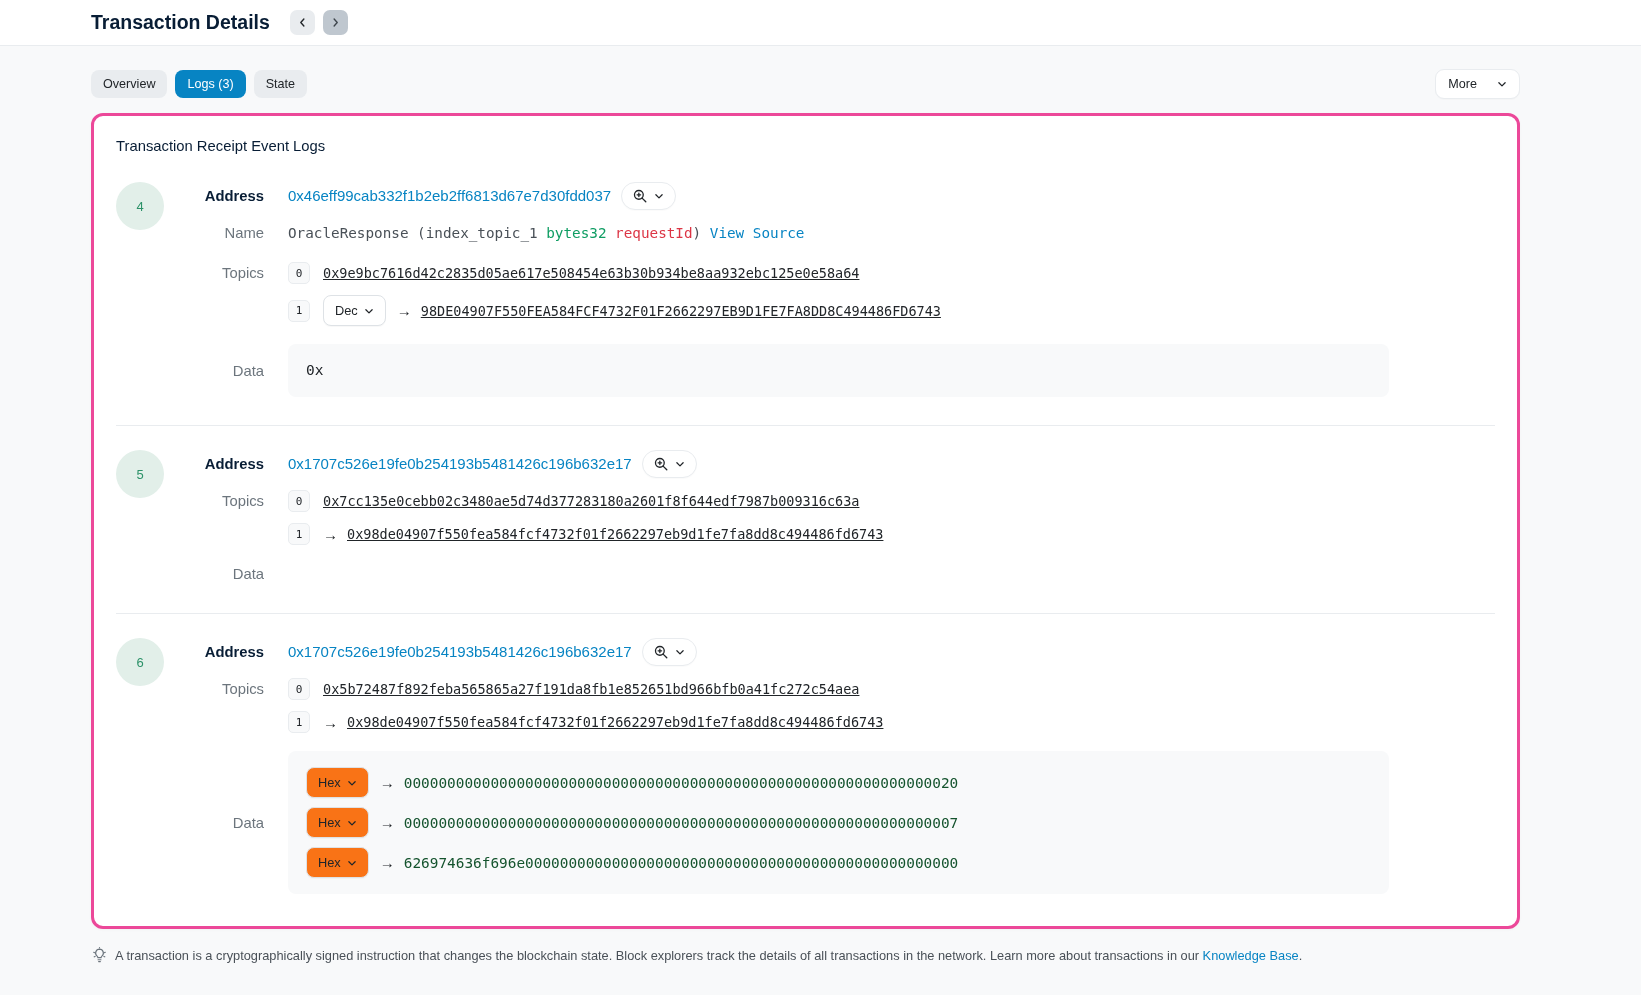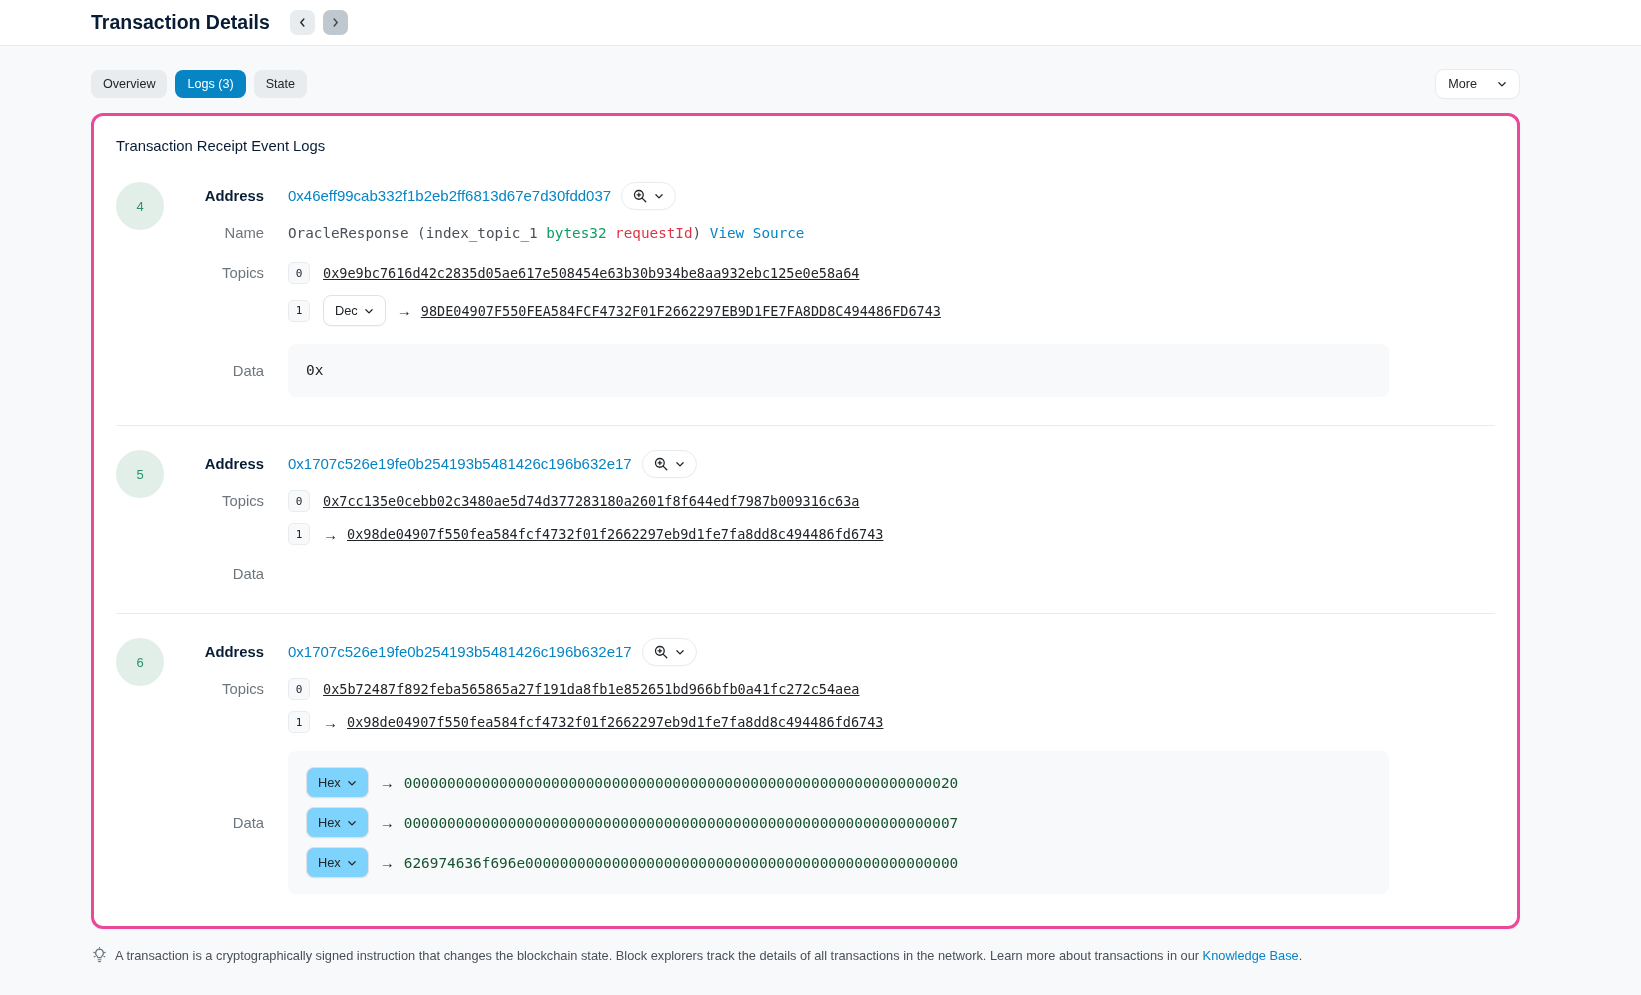--- a/index.html
+++ b/index.html
@@ -97,21 +97,21 @@
   }
   .arrow-glyph { font-weight:700; color:#212529; margin-right:9px; font-size:15px; line-height:1; }
   .topic-value { font-size:13.5px; color:#212529; white-space:nowrap;text-decoration:underline; }
   .data-box {
     background:#f8f9fa; border-radius:8px;
     padding:16px 18px; width:1101px; max-width:100%;
   }
   .data-plain { font-size:14.5px; color:#212529; line-height:21px; }
   .data-line { display:flex; align-items:center; }
   .data-line + .data-line { margin-top:9px; }
-  .data-line .mode-select { background:#7dd3fc; }
+  .data-line .mode-select { background:#f97316; }
   .data-value { font-size:14.4px; color:#14532d; white-space:nowrap; }
   .page-footer {
     margin-top:18px; padding-bottom:46px;
     display:flex; align-items:center; gap:7px;
     font-size:12.8px; color:#495057;
   }
   .bulb-icon { color:#6c757d; display:inline-flex; flex-shrink:0; }
   .kb-link { color:#0784c3; text-decoration:none; cursor:pointer; }
   .chev { display:inline-flex; }
 </style>

